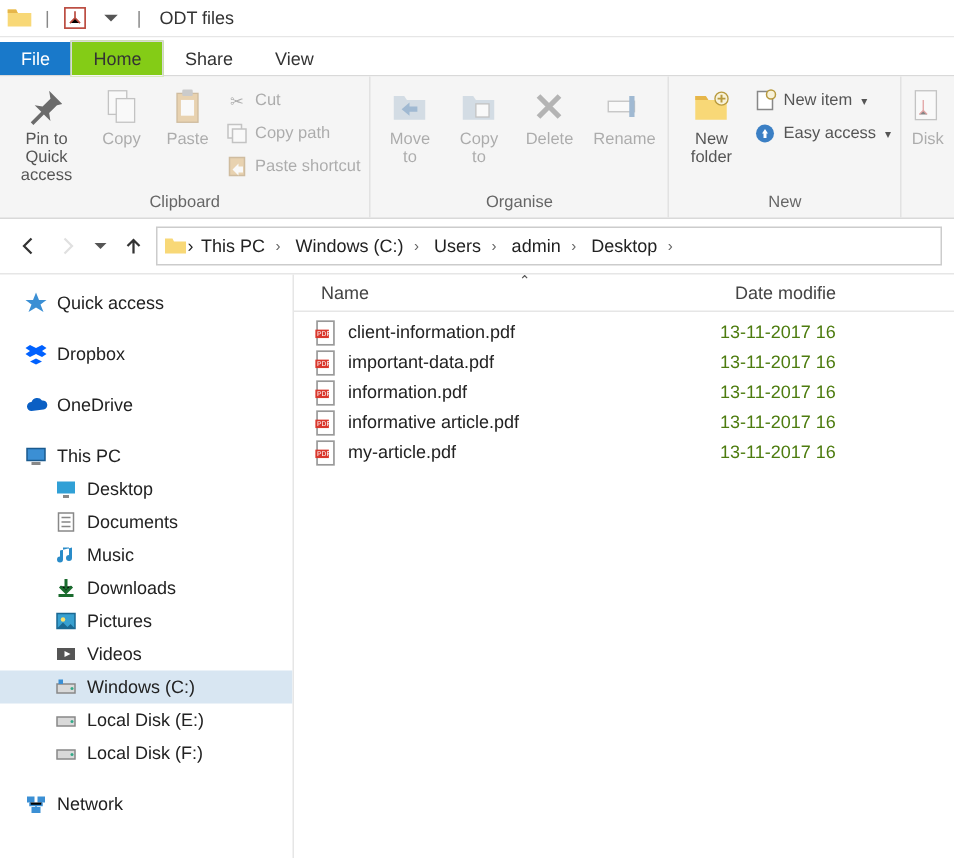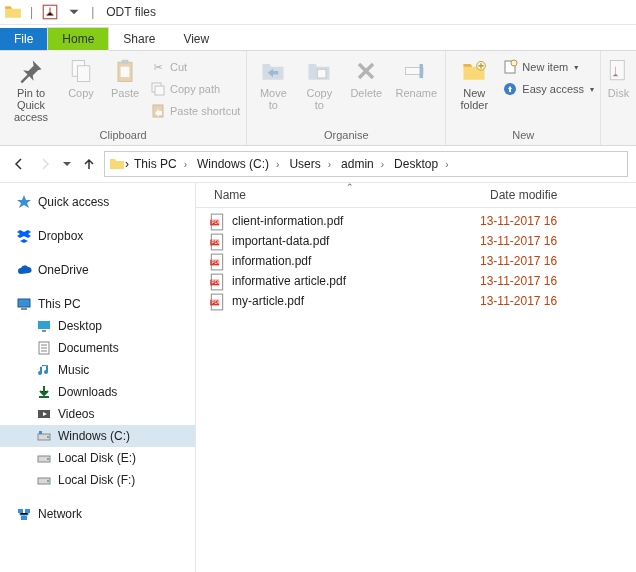--- a/index.html
+++ b/index.html
@@ -40,21 +40,21 @@
   .side-spacer{height:12px}
   .content{flex:1;overflow:hidden}
   .cols{display:flex;height:24px;align-items:center;border-bottom:1px solid #e6e6e6;color:#444;position:relative}
   .col-name{flex:0 0 270px;padding-left:18px}
   .col-date{flex:1;padding-left:6px}
   .sort-ind{position:absolute;left:150px;top:-1px;font-size:9px;color:#555}
   .files{padding:6px 0}
   .file-row{display:flex;height:20px}
   .file-row .ic{width:18px;display:flex;justify-content:center;margin:0 6px 0 12px}
   .file-row .nm{flex:0 0 248px;white-space:nowrap;overflow:hidden;text-overflow:ellipsis}
-  .file-row .dt{color:#c2410c;white-space:nowrap}
+  .file-row .dt{color:#4d7c0f;white-space:nowrap}
   .ico{width:16px;height:16px;display:inline-flex;align-items:center;justify-content:center}
   .sep{color:#888;margin:0 2px}
 </style>
 </head>
 <body>
 
 <div class="titlebar">
   <div class="qat">
     <div class="qat-btn">
       <svg viewBox="0 0 16 16">
@@ -350,20 +350,30 @@
           <svg viewBox="0 0 16 16">
             <path fill="#1a6b2e" d="M8 2v7M4 7l4 4 4-4"></path>
             <path stroke="#1a6b2e" stroke-width="2" d="M8 2v7M4 7l4 4 4-4M3 13h10"></path>
           </svg>
         </span>
         <span>Downloads</span>
       </div>
     <div class="side-item indent">
         <span class="ico">
           <svg viewBox="0 0 16 16">
+            <rect x="2" y="3" width="12" height="10" fill="#38a0d0" stroke="#1a6892"></rect>
+            <circle cx="6" cy="7" r="1.5" fill="#ffe26b"></circle>
+            <path fill="#1a6892" d="M2 13l4-4 3 3 2-2 3 3z"></path>
+          </svg>
+        </span>
+        <span>Pictures</span>
+      </div>
+    <div class="side-item indent">
+        <span class="ico">
+          <svg viewBox="0 0 16 16">
             <rect x="2" y="4" width="12" height="8" fill="#555"></rect>
             <path fill="#fff" d="M7 6l4 2-4 2z"></path>
           </svg>
         </span>
         <span>Videos</span>
       </div>
     <div class="side-item indent sel">
         <span class="ico">
           <svg viewBox="0 0 16 16">
             <rect x="2" y="6" width="12" height="6" fill="#d9d9d9" stroke="#888"></rect>

